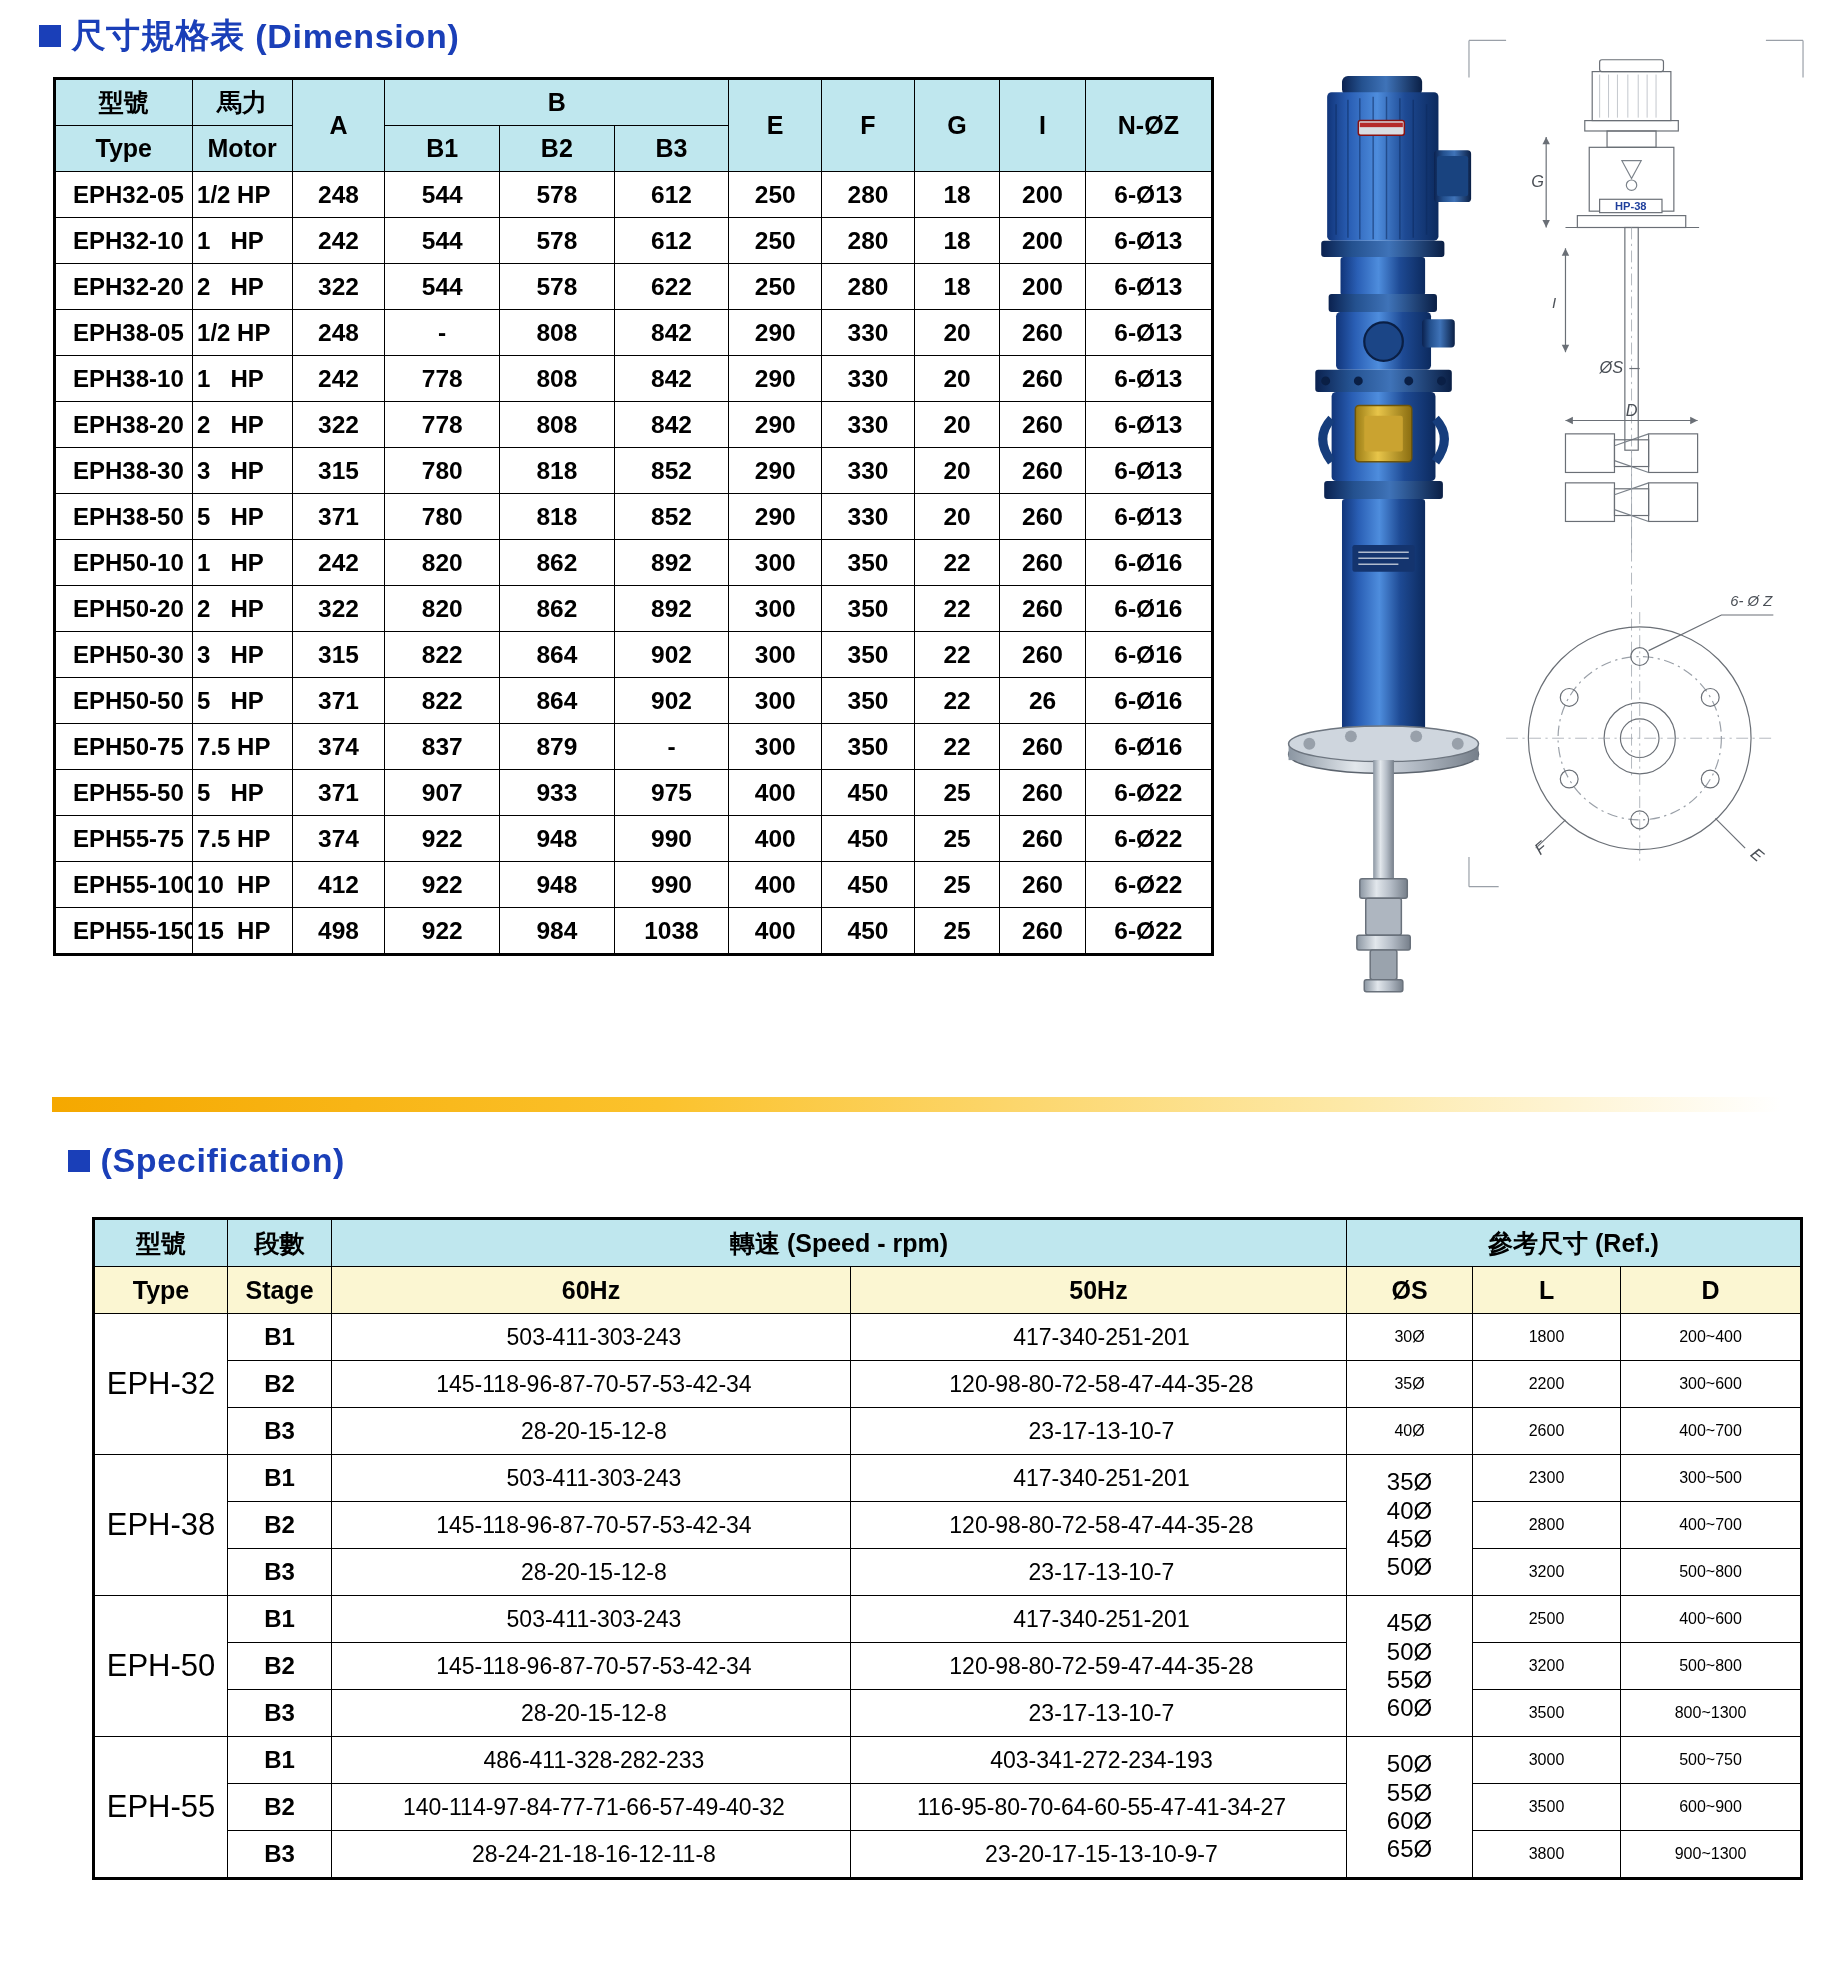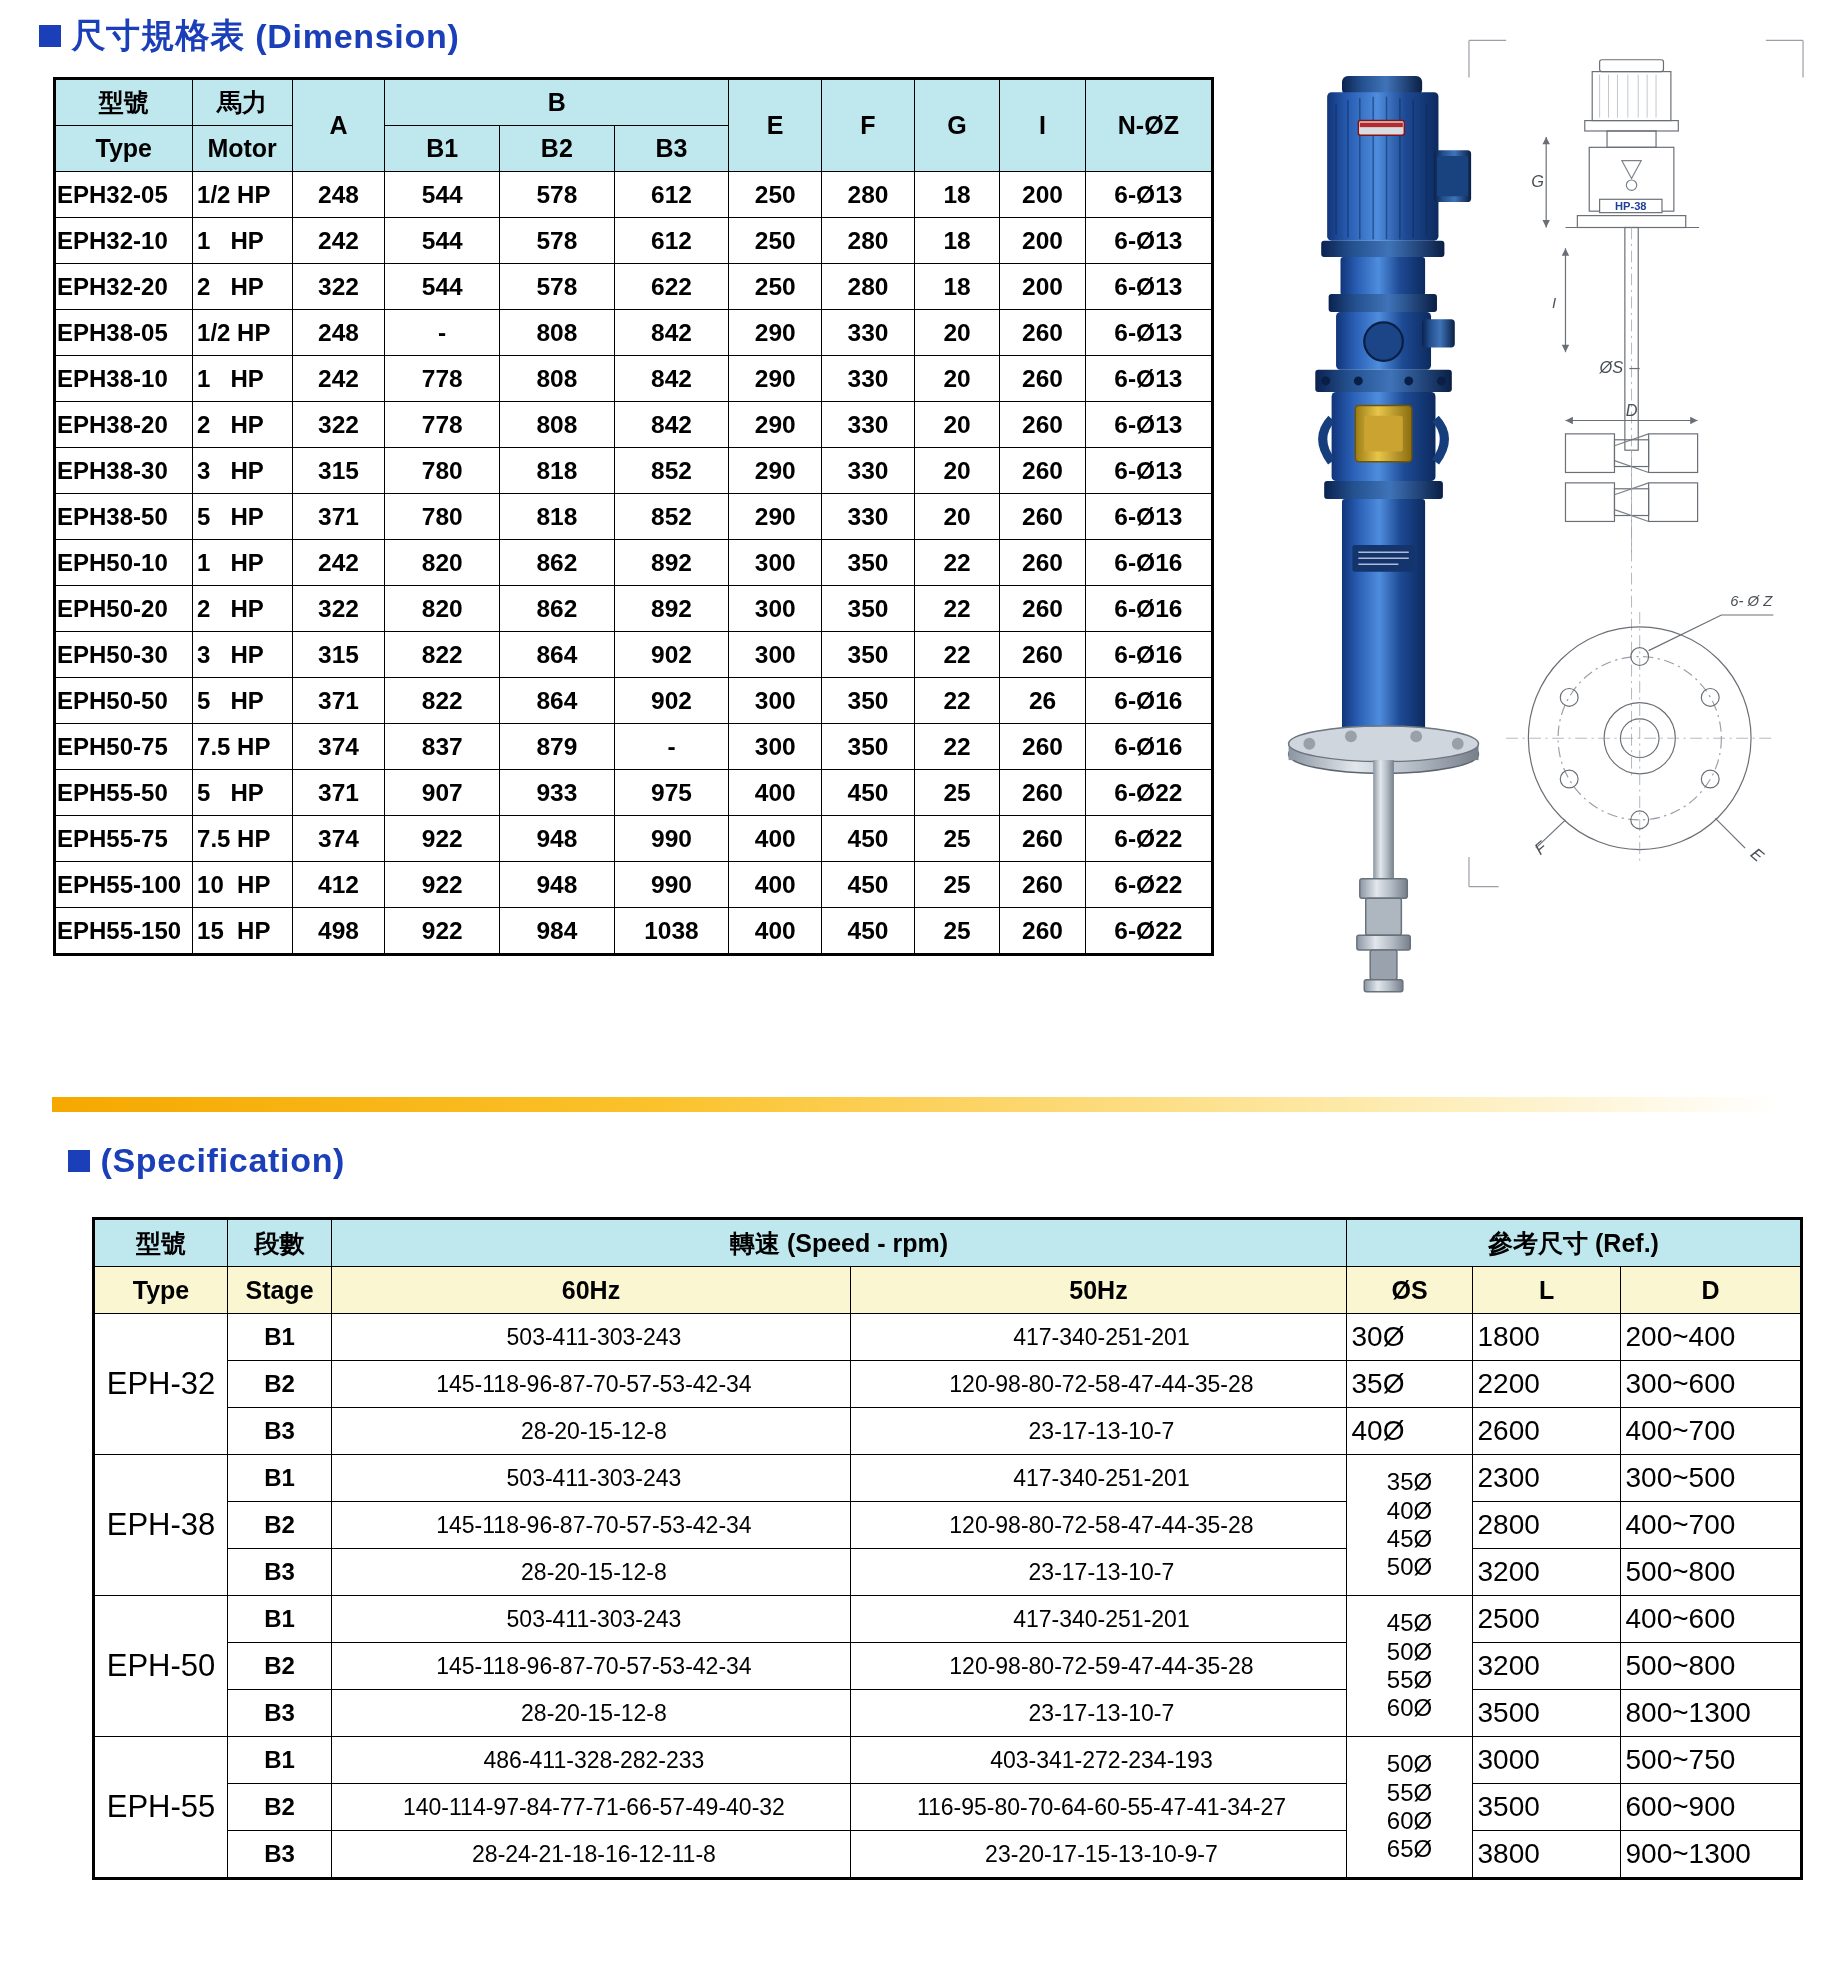--- a/index.html
+++ b/index.html
@@ -85,21 +85,21 @@
   #dimension-table thead th {
     background: #bfe7ee;
     font-size: 25px;
   }
   #dimension-table tbody td {
     background: #ffffff;
     font-weight: bold;
   }
   #dimension-table tbody td.type-cell {
     text-align: left;
-    padding-left: 1px;
+    padding-left: 17px;
     font-size: 24px;
   }
   #dimension-table tbody td.motor-cell {
     text-align: left;
     padding-left: 4.5px;
     font-size: 24px;
     white-space: pre;
   }
 
   
@@ -142,21 +142,22 @@
     text-align: center;
     font-weight: bold;
     font-size: 24px;
   }
   #spec-table td.rpm-cell {
     text-align: center;
     padding-left: 10.4px;
     font-size: 23px;
   }
   #spec-table td.ref-cell {
-    font-size: 28px;
+    text-align: center;
+    font-size: 16px;
     margin-left: 46px;
   }
   #spec-table td.os-cell {
     text-align: center;
     font-size: 24px;
     line-height: 1.18;
     white-space: pre-line;
   }
 
   

